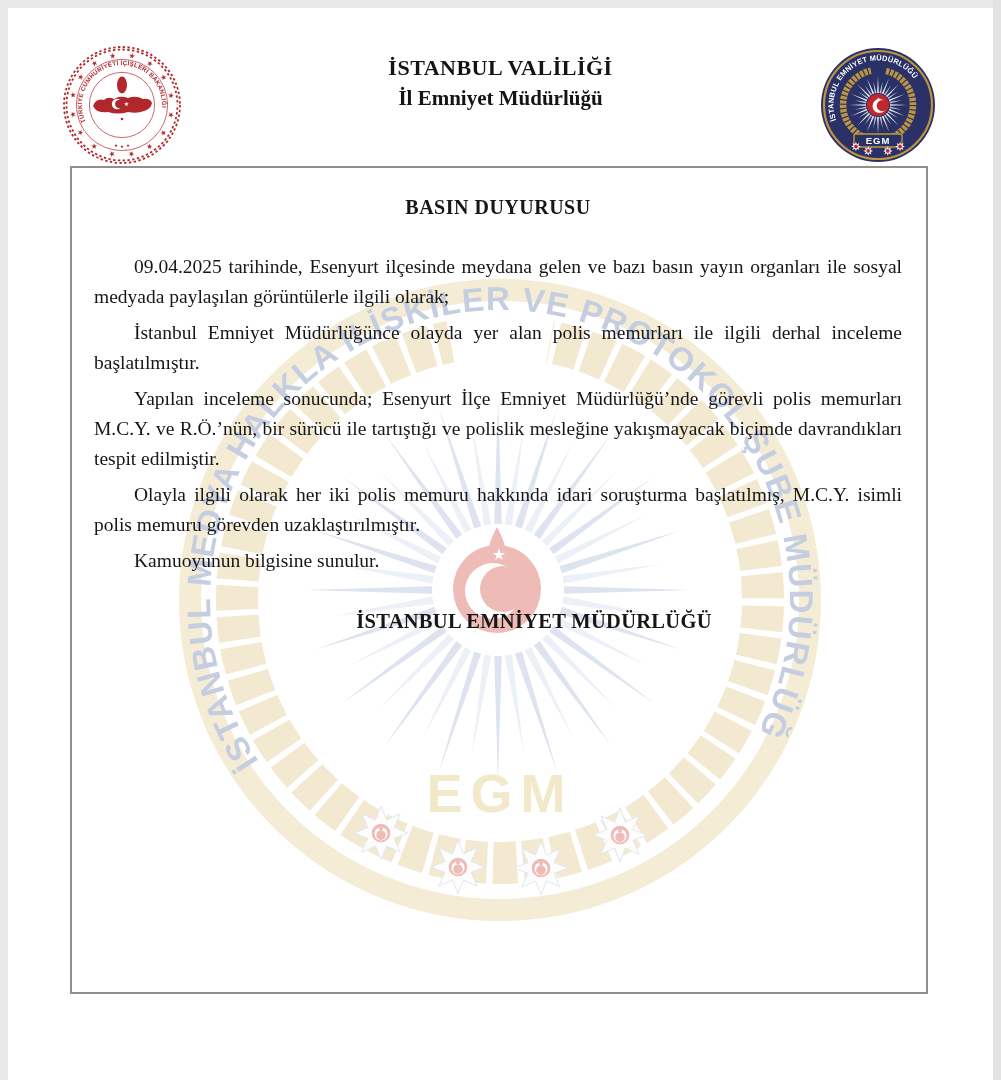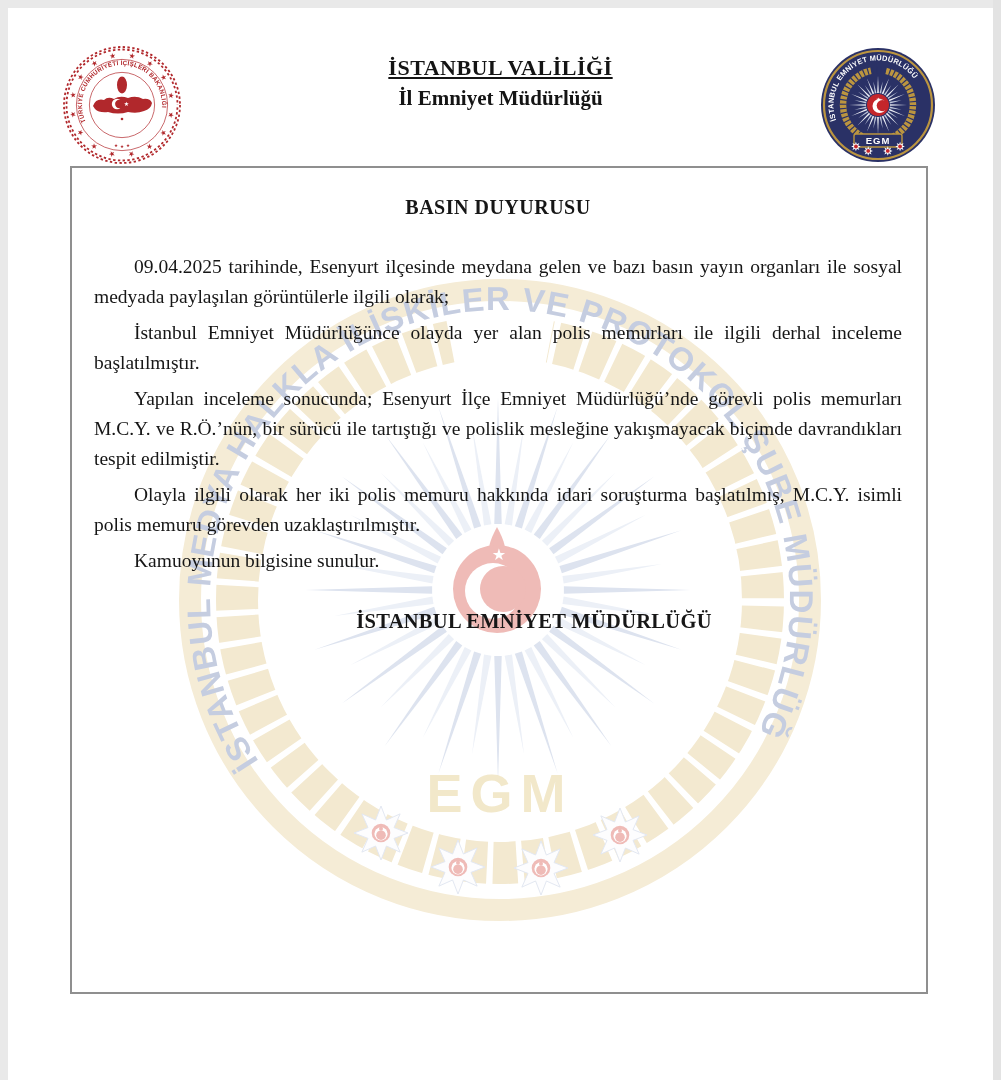--- a/index.html
+++ b/index.html
@@ -4,21 +4,21 @@
 <style>
   html,body{margin:0;padding:0;width:1001px;height:1080px;background:#ffffff;overflow:hidden;}
   .strip{position:absolute;background:#e9e9e9;z-index:2;}
   #strip-top{left:0;top:0;width:1001px;height:8px;}
   #strip-left{left:0;top:0;width:8px;height:1080px;}
   #strip-right{right:0;top:0;width:8px;height:1080px;background:#e3e3e3;}
   #watermark{position:absolute;left:0;top:0;width:1001px;height:1080px;z-index:0;pointer-events:none;}
   .header{position:absolute;left:0;top:52px;width:1001px;text-align:center;z-index:1;
           font-family:"Liberation Serif","DejaVu Serif",serif;font-weight:bold;color:#141414;}
   .header .h1{font-size:21px;line-height:30px;}
-  .header .h2{font-size:22px;line-height:31px;letter-spacing:.5px;text-decoration:underline;}
+  .header .h2{font-size:22px;line-height:31px;letter-spacing:.5px;}
   .header .h3{font-size:21px;line-height:31px;}
   #seal-left{position:absolute;left:57px;top:40px;z-index:1;}
   #emblem-right{position:absolute;left:818px;top:45px;z-index:1;}
   .box{position:absolute;left:70px;top:166px;width:858px;height:828px;border:2px solid #8f8f8f;
        box-sizing:border-box;z-index:1;padding:26px 24px 0 22px;
        font-family:"Liberation Serif","DejaVu Serif",serif;color:#161616;}
   .doc-title{text-align:center;font-size:20px;font-weight:bold;letter-spacing:.5px;line-height:26px;}
   .doc-body p{font-size:19.5px;line-height:30px;text-align:justify;text-indent:40px;margin:6px 0;}
   .doc-body p.first{margin-top:32px;}
   .signature{margin-top:34px;padding-left:72px;text-align:center;

